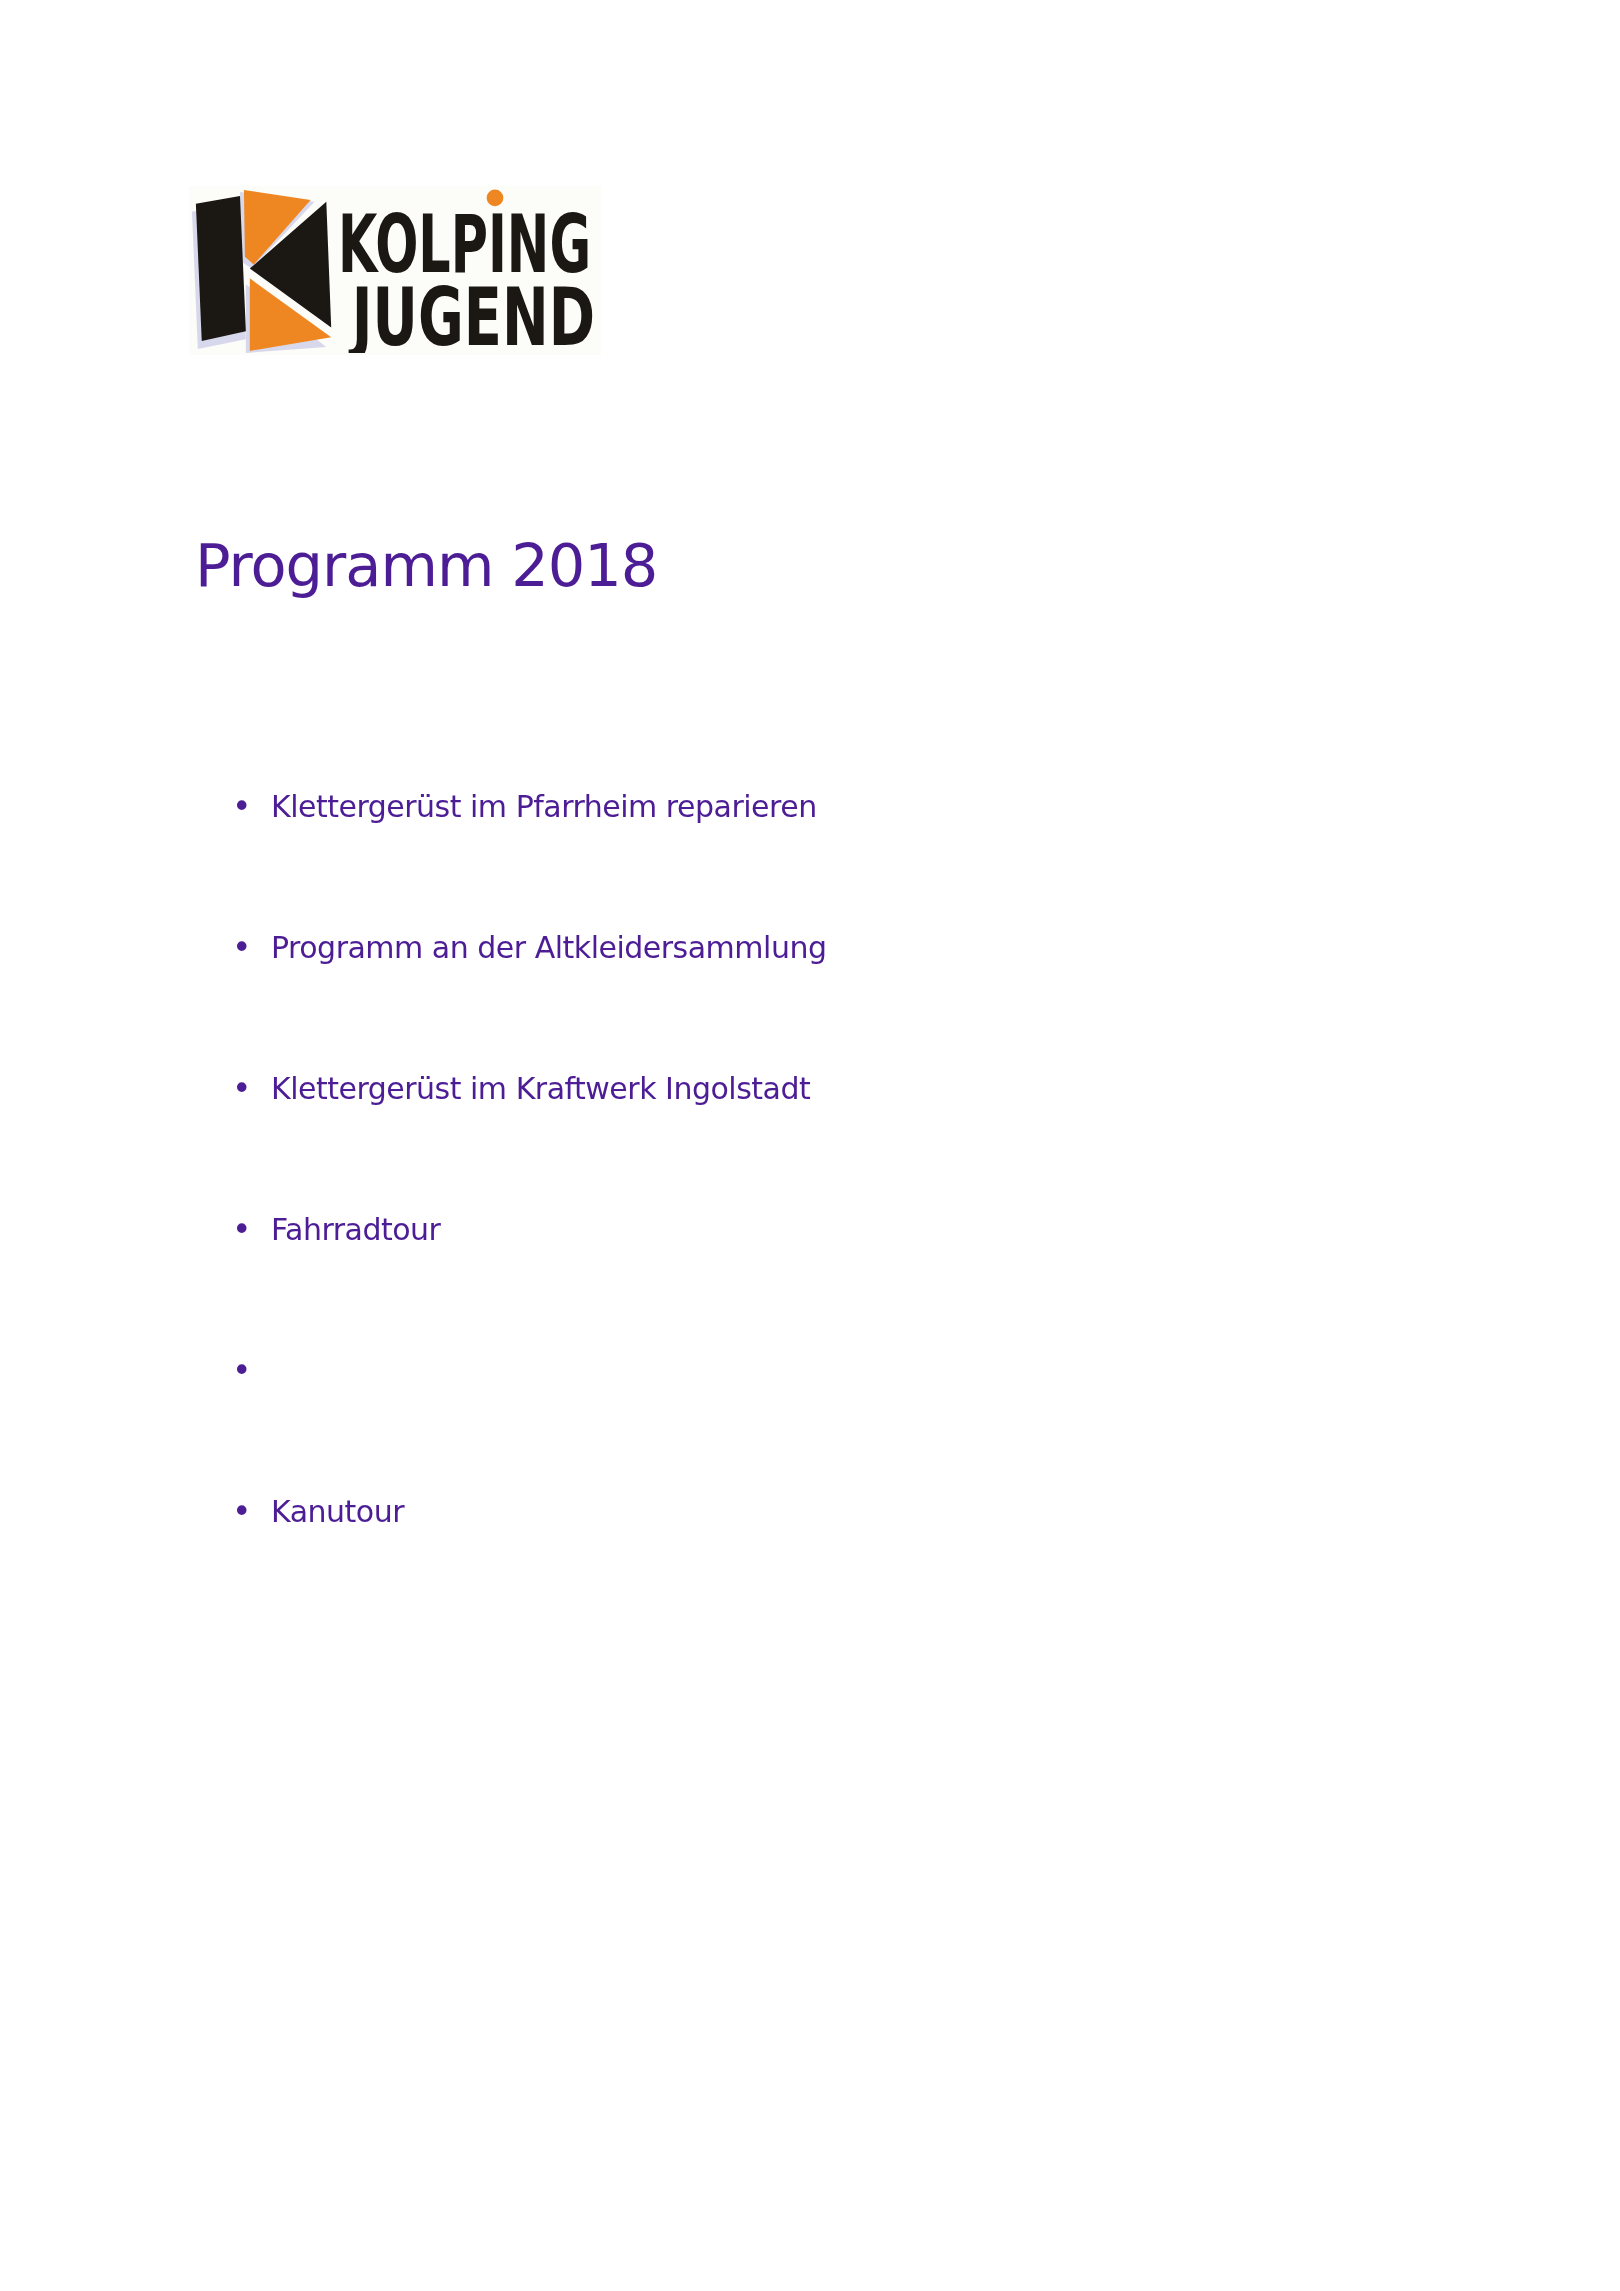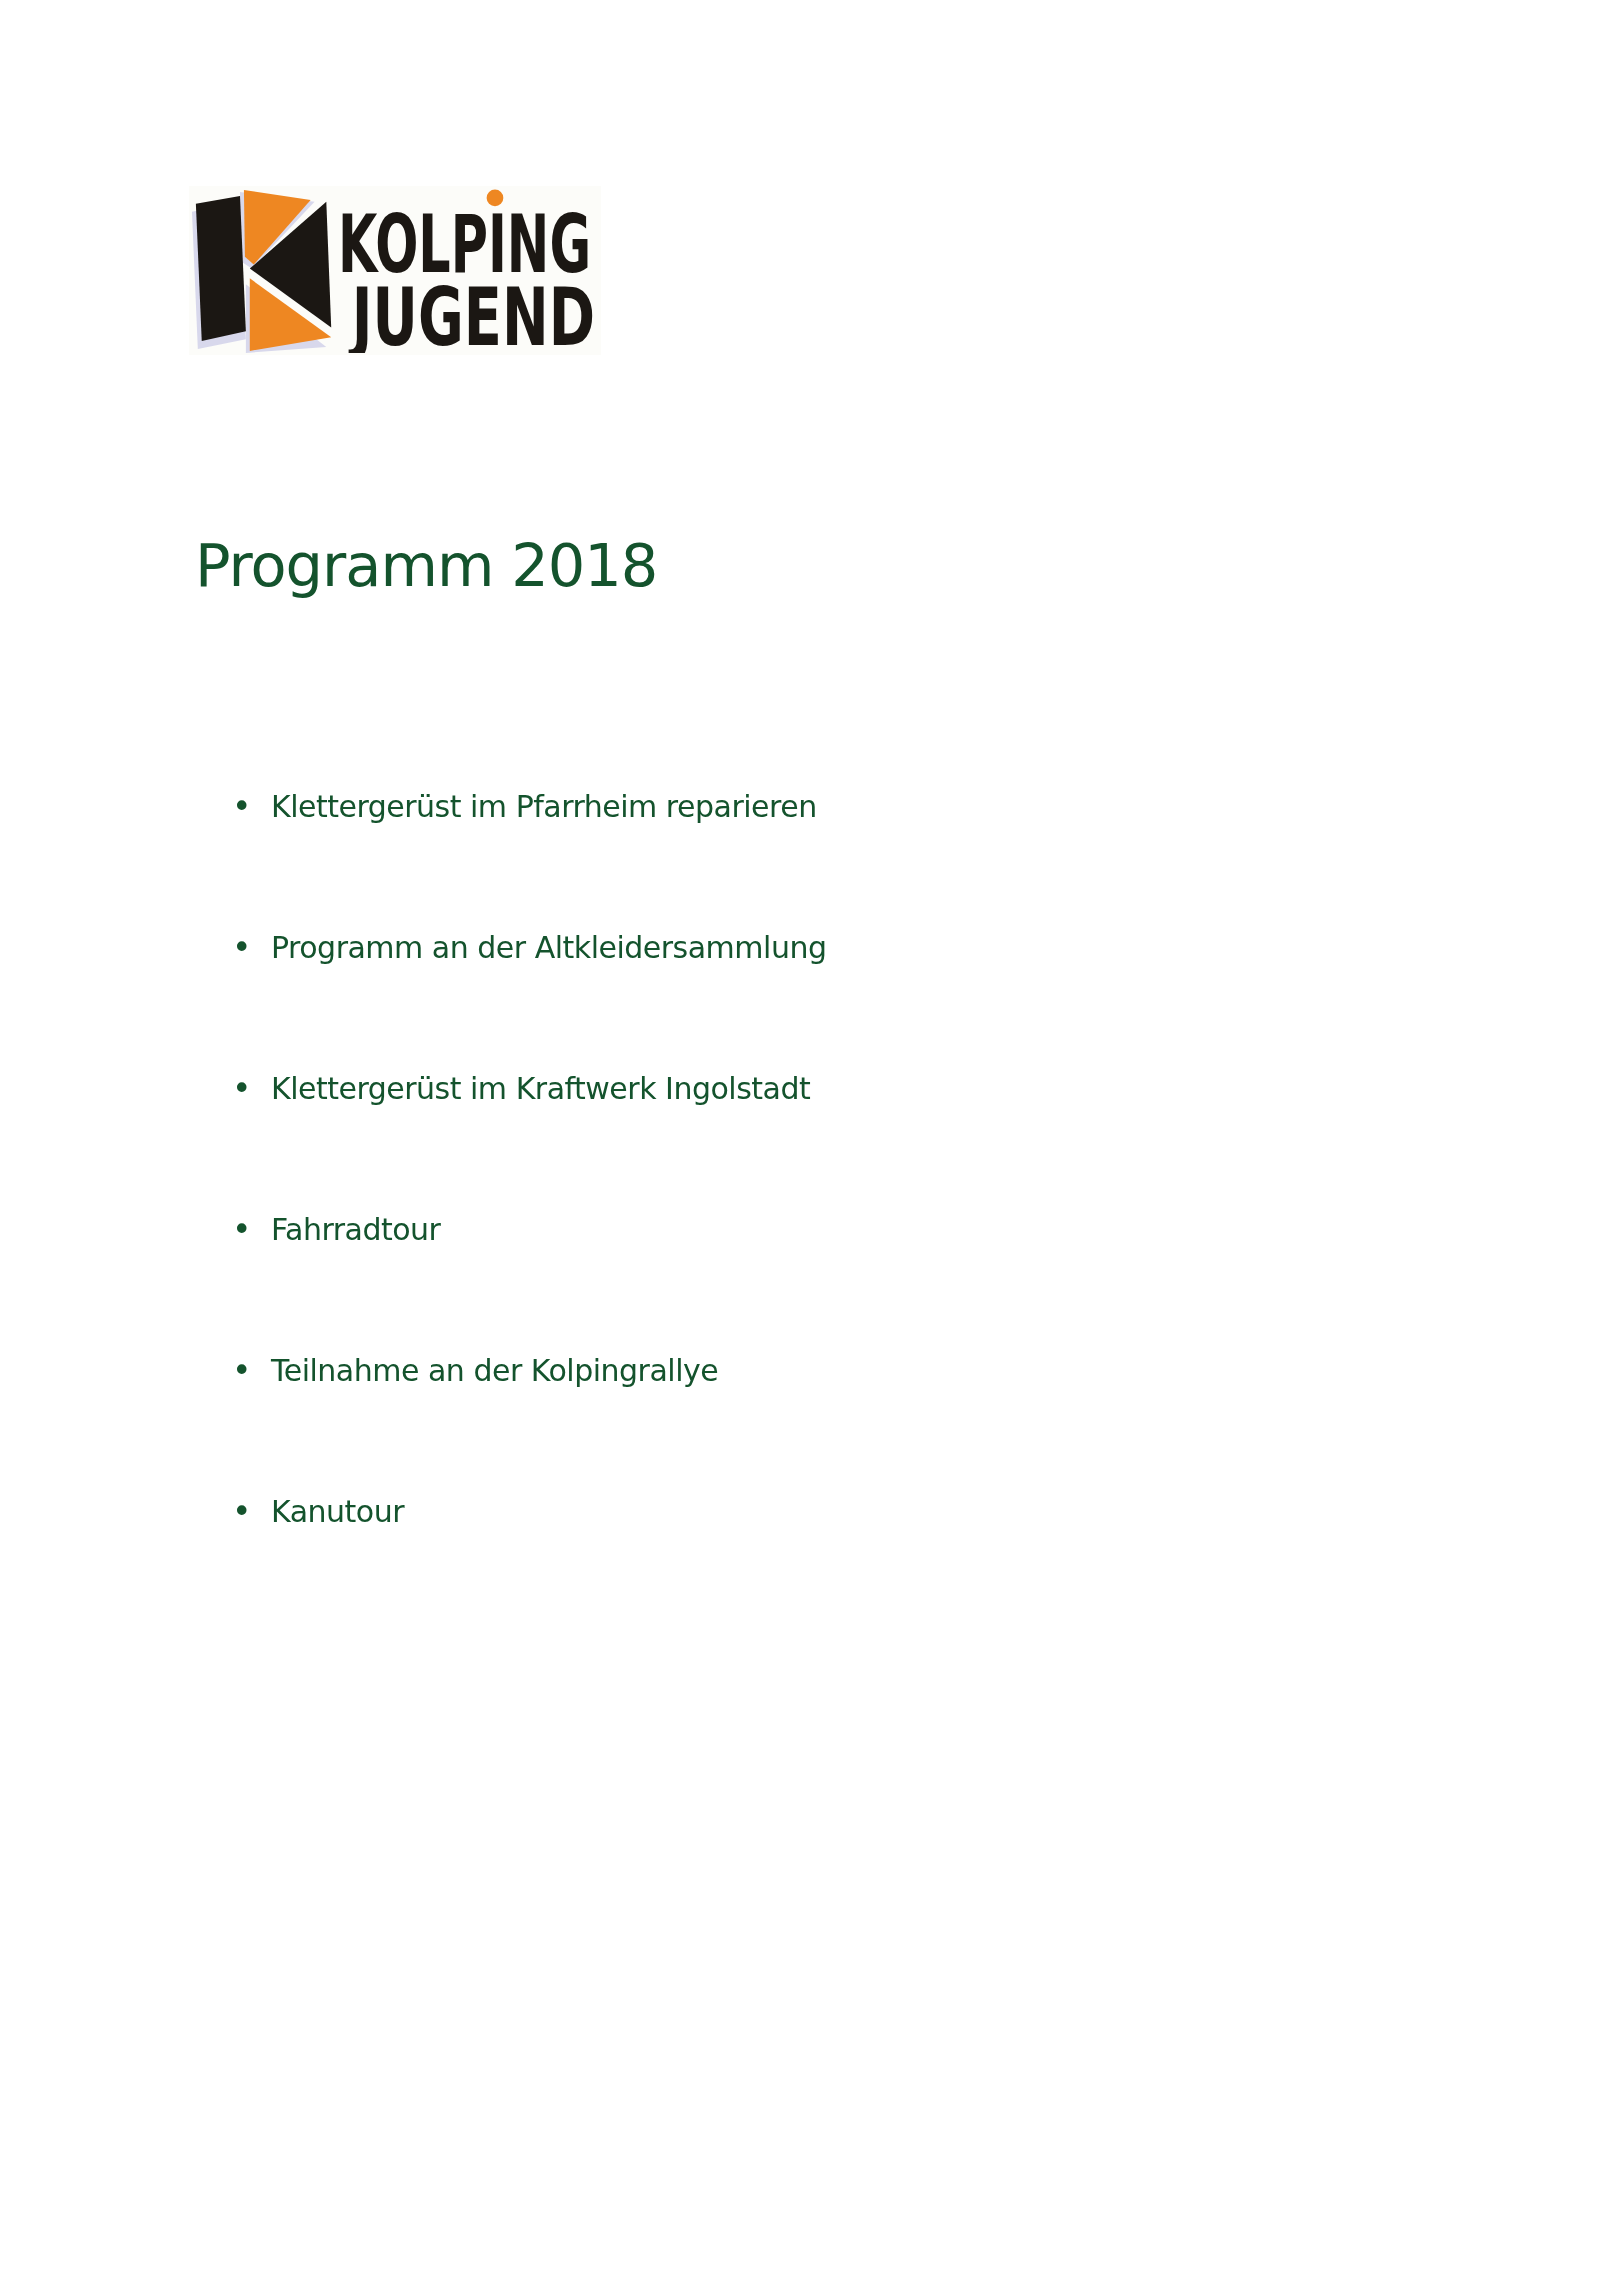--- a/index.html
+++ b/index.html
@@ -7,21 +7,21 @@
     padding: 0;
     background: #e8e8e8;
   }
   .page {
     position: relative;
     width: 1620px;
     height: 2292px;
     background: #ffffff;
     overflow: hidden;
     font-family: "DejaVu Sans", sans-serif;
-    color: #14532d;
+    color: #4c1d95;
   }
 
   
   .logo {
     position: absolute;
     left: 189px;
     top: 186px;
     width: 412px;
     height: 169px;
     background: #fcfcf9;
@@ -139,21 +139,20 @@
     <li class="program-item">
       <span class="bullet">•</span>
       <span class="item-text">Klettergerüst im Kraftwerk Ingolstadt</span>
     </li>
     <li class="program-item">
       <span class="bullet">•</span>
       <span class="item-text">Fahrradtour</span>
     </li>
     <li class="program-item">
       <span class="bullet">•</span>
-      <span class="item-text">Teilnahme an der Kolpingrallye</span>
     </li>
     <li class="program-item">
       <span class="bullet">•</span>
       <span class="item-text">Kanutour</span>
     </li>
   </ul>
 
 </div>
 
 

